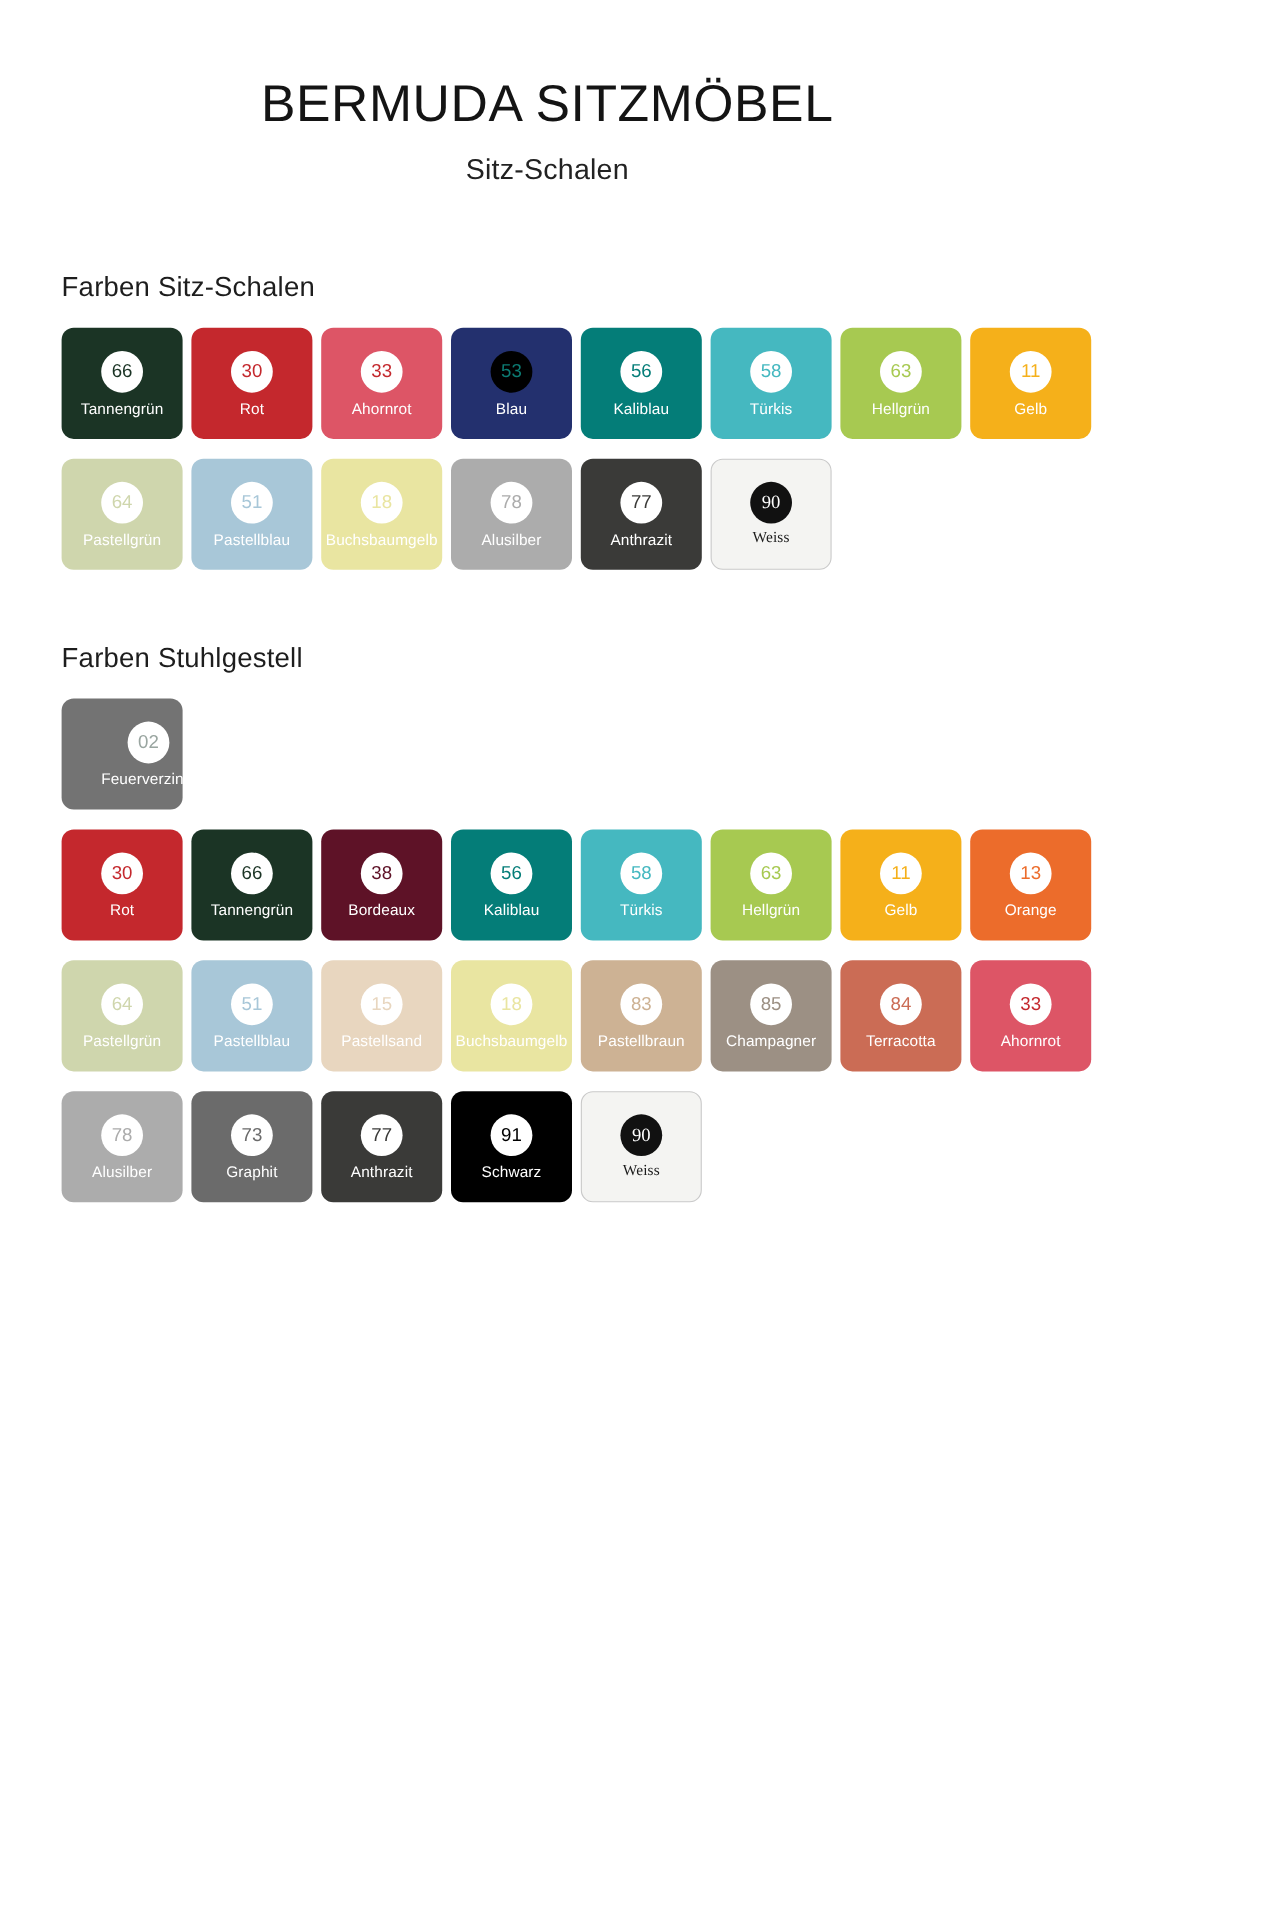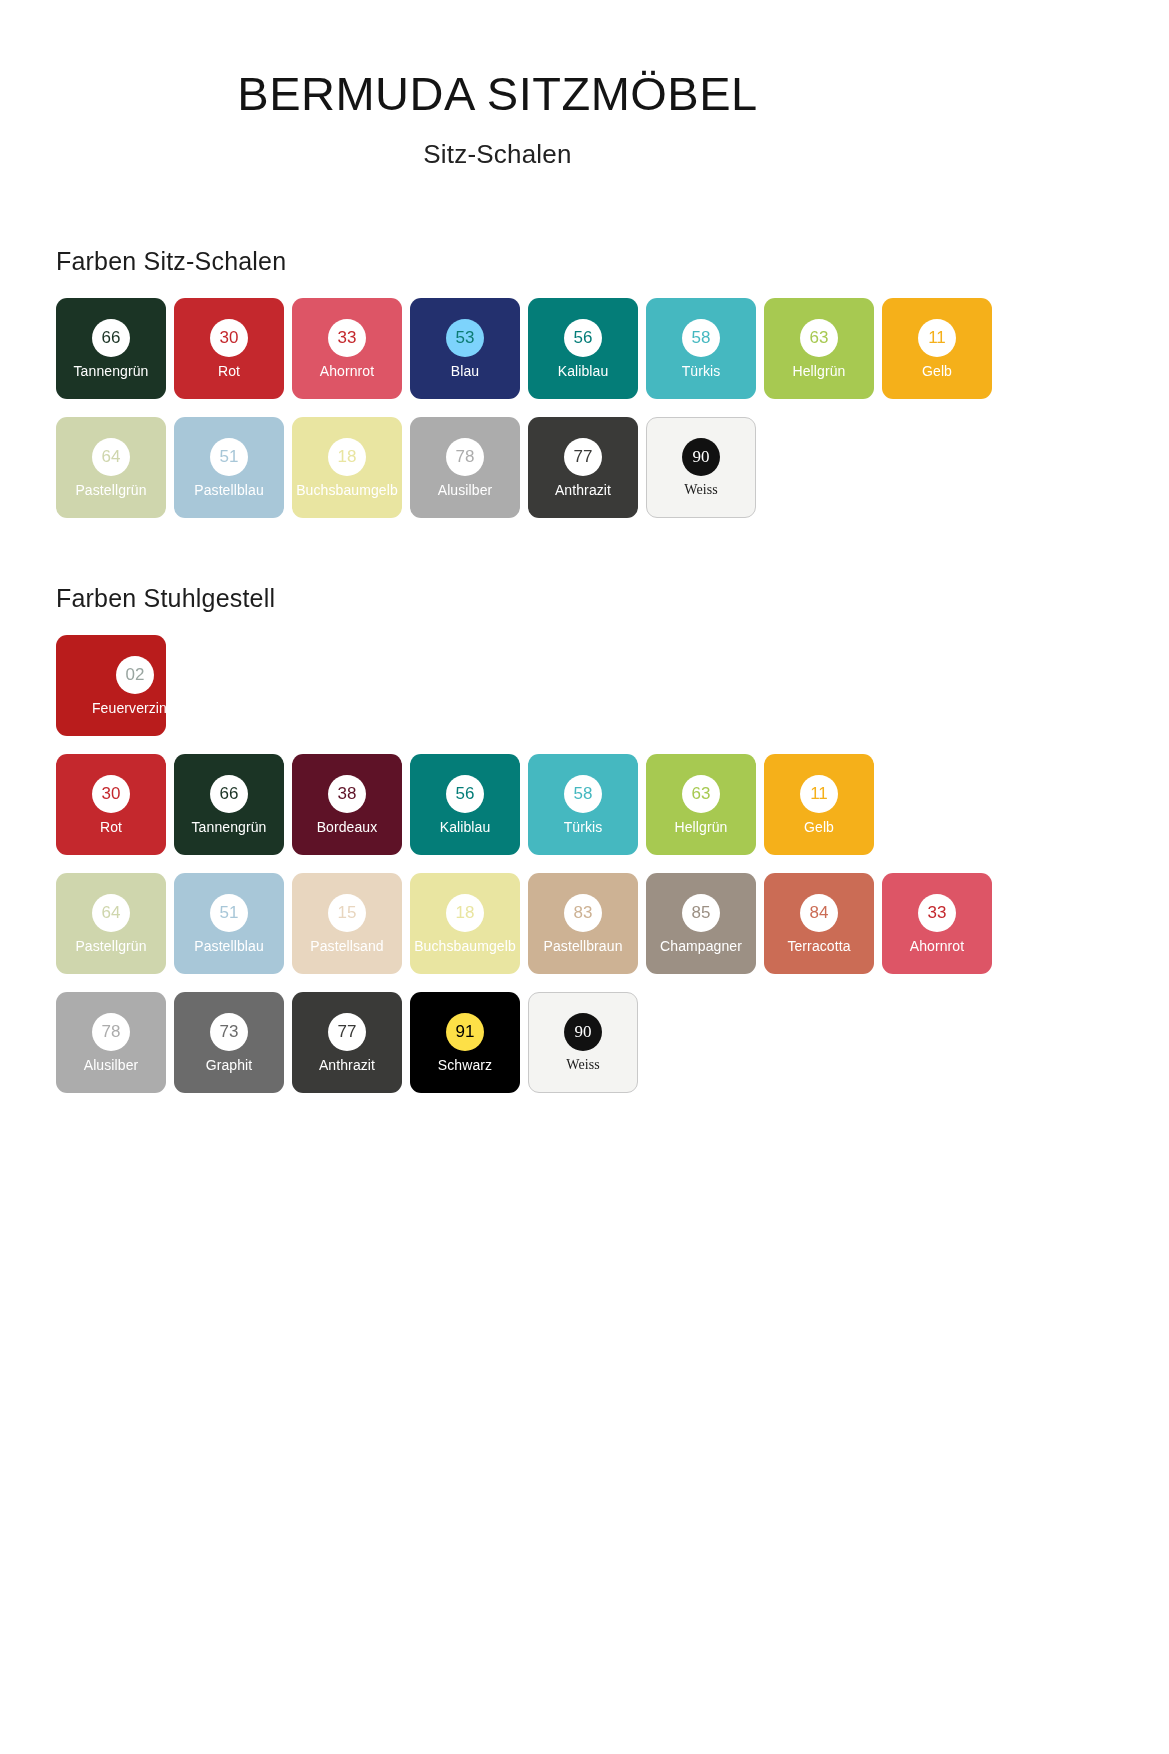--- a/index.html
+++ b/index.html
@@ -129,21 +129,21 @@
           </div>
           <div class="swatch" style="background: rgb(196, 40, 45);">
             <div class="swatch-badge" style="background: rgb(255, 255, 255); color: rgb(196, 40, 45);">30</div>
             <div class="swatch-label" style="color: rgb(255, 255, 255);">Rot</div>
           </div>
           <div class="swatch" style="background: rgb(221, 85, 102);">
             <div class="swatch-badge" style="background: rgb(255, 255, 255); color: rgb(196, 40, 45);">33</div>
             <div class="swatch-label" style="color: rgb(255, 255, 255);">Ahornrot</div>
           </div>
           <div class="swatch" style="background: rgb(35, 48, 110);">
-            <div class="swatch-badge" style="background: #7dd3fc; color: rgb(12, 123, 115);">53</div>
+            <div class="swatch-badge" style="background: #000000; color: rgb(12, 123, 115);">53</div>
             <div class="swatch-label" style="color: rgb(255, 255, 255);">Blau</div>
           </div>
           <div class="swatch" style="background: rgb(4, 125, 120);">
             <div class="swatch-badge" style="background: rgb(255, 255, 255); color: rgb(4, 125, 120);">56</div>
             <div class="swatch-label" style="color: rgb(255, 255, 255);">Kaliblau</div>
           </div>
           <div class="swatch" style="background: rgb(69, 184, 192);">
             <div class="swatch-badge" style="background: rgb(255, 255, 255); color: rgb(69, 184, 192);">58</div>
             <div class="swatch-label" style="color: rgb(255, 255, 255);">Türkis</div>
           </div>
@@ -182,21 +182,21 @@
             <div class="swatch-label" style="color: rgb(26, 26, 26);">Weiss</div>
           </div>
         </div>
       </div>
   </div>
 
   <div class="section" id="section-frame">
     <h3 class="section-title">Farben Stuhlgestell</h3>
     <div class="swatch-rows">
         <div class="swatch-row">
-          <div class="swatch" style="background: #b91c1c; padding-left: 48px;">
+          <div class="swatch" style="background: #737373; padding-left: 48px;">
             <div class="swatch-badge" style="background: rgb(255, 255, 255); color: rgb(153, 165, 160);">02</div>
             <div class="swatch-label" style="color: rgb(255, 255, 255);">Feuerverzinkt</div>
           </div>
         </div>
         <div class="swatch-row">
           <div class="swatch" style="background: rgb(196, 40, 45);">
             <div class="swatch-badge" style="background: rgb(255, 255, 255); color: rgb(196, 40, 45);">30</div>
             <div class="swatch-label" style="color: rgb(255, 255, 255);">Rot</div>
           </div>
           <div class="swatch" style="background: rgb(27, 52, 37);">
@@ -216,20 +216,24 @@
             <div class="swatch-label" style="color: rgb(255, 255, 255);">Türkis</div>
           </div>
           <div class="swatch" style="background: rgb(167, 201, 81);">
             <div class="swatch-badge" style="background: rgb(255, 255, 255); color: rgb(167, 201, 81);">63</div>
             <div class="swatch-label" style="color: rgb(255, 255, 255);">Hellgrün</div>
           </div>
           <div class="swatch" style="background: rgb(245, 176, 26);">
             <div class="swatch-badge" style="background: rgb(255, 255, 255); color: rgb(245, 176, 26);">11</div>
             <div class="swatch-label" style="color: rgb(255, 255, 255);">Gelb</div>
           </div>
+          <div class="swatch" style="background: rgb(236, 108, 43);">
+            <div class="swatch-badge" style="background: rgb(255, 255, 255); color: rgb(236, 108, 43);">13</div>
+            <div class="swatch-label" style="color: rgb(255, 255, 255);">Orange</div>
+          </div>
         </div>
         <div class="swatch-row">
           <div class="swatch" style="background: rgb(207, 214, 173);">
             <div class="swatch-badge" style="background: rgb(255, 255, 255); color: rgb(207, 214, 173);">64</div>
             <div class="swatch-label" style="color: rgb(255, 255, 255);">Pastellgrün</div>
           </div>
           <div class="swatch" style="background: rgb(168, 199, 216);">
             <div class="swatch-badge" style="background: rgb(255, 255, 255); color: rgb(168, 199, 216);">51</div>
             <div class="swatch-label" style="color: rgb(255, 255, 255);">Pastellblau</div>
           </div>
@@ -265,21 +269,21 @@
           </div>
           <div class="swatch" style="background: rgb(107, 107, 107);">
             <div class="swatch-badge" style="background: rgb(255, 255, 255); color: rgb(107, 107, 107);">73</div>
             <div class="swatch-label" style="color: rgb(255, 255, 255);">Graphit</div>
           </div>
           <div class="swatch" style="background: rgb(58, 58, 56);">
             <div class="swatch-badge" style="background: rgb(255, 255, 255); color: rgb(58, 58, 56);">77</div>
             <div class="swatch-label" style="color: rgb(255, 255, 255);">Anthrazit</div>
           </div>
           <div class="swatch" style="background: rgb(0, 0, 0);">
-            <div class="swatch-badge" style="background: #fde047; color: rgb(0, 0, 0);">91</div>
+            <div class="swatch-badge" style="background: #ffffff; color: rgb(0, 0, 0);">91</div>
             <div class="swatch-label" style="color: rgb(255, 255, 255);">Schwarz</div>
           </div>
           <div class="swatch outlined" style="background: rgb(244, 244, 242);">
             <div class="swatch-badge" style="background: rgb(17, 17, 17); color: rgb(255, 255, 255);">90</div>
             <div class="swatch-label" style="color: rgb(26, 26, 26);">Weiss</div>
           </div>
         </div>
       </div>
   </div>
 

